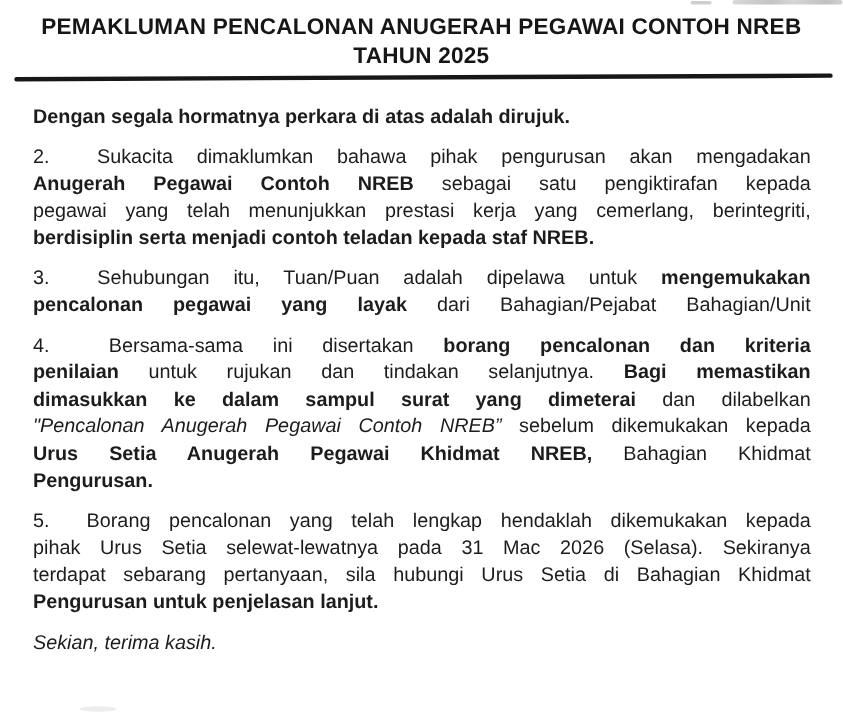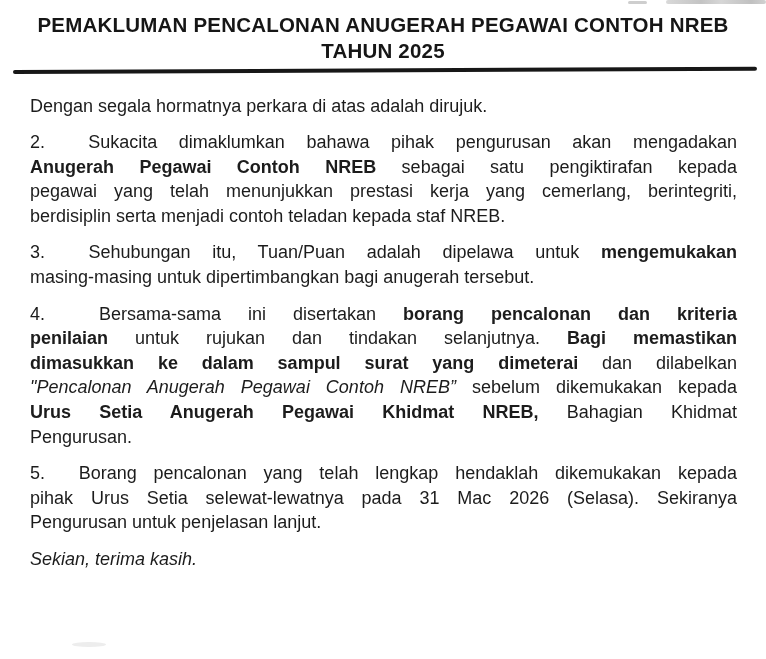--- a/index.html
+++ b/index.html
@@ -52,21 +52,21 @@
     margin: 20px 29px 0 30px;
     font-size: 18px;
   }
   .para { margin: 0 0 12px 0; }
   .line {
     line-height: 24.6px;
     text-align: justify;
     text-align-last: justify;
     white-space: normal;
   }
-  .line.last { text-align-last: left; }
+  .line.last { text-align-last: left; font-weight: bold; }
   .b { font-weight: 700; }
   .i { font-style: italic; }
   .closing { line-height: 24.6px; margin-top: 2px; font-style: italic; }
 </style>
 </head>
 <body>
 
 <div class="page">
 
   <div class="artifact artifact-1"></div>
@@ -84,31 +84,32 @@
         <div class="line last"><span>Dengan segala hormatnya perkara di atas adalah dirujuk.</span></div>
       </div>
       <div class="para">
         <div class="line"><span>2.&nbsp; Sukacita dimaklumkan bahawa pihak pengurusan akan mengadakan</span></div>
         <div class="line"><span class="b">Anugerah Pegawai Contoh NREB</span><span> sebagai satu pengiktirafan kepada</span></div>
         <div class="line"><span>pegawai yang telah menunjukkan prestasi kerja yang cemerlang, berintegriti,</span></div>
         <div class="line last"><span>berdisiplin serta menjadi contoh teladan kepada staf NREB.</span></div>
       </div>
       <div class="para">
         <div class="line"><span>3.&nbsp; Sehubungan itu, Tuan/Puan adalah dipelawa untuk </span><span class="b">mengemukakan</span></div>
-        <div class="line last"><span>masing-masing untuk dipertimbangkan bagi anugerah tersebut.</span></div>
+        <div class="line"><span class="b">pencalonan pegawai yang layak</span><span> dari Bahagian/Pejabat Bahagian/Unit</span></div>
       </div>
       <div class="para">
         <div class="line"><span>4.&nbsp; Bersama-sama ini disertakan </span><span class="b">borang pencalonan dan kriteria</span></div>
         <div class="line"><span class="b">penilaian</span><span> untuk rujukan dan tindakan selanjutnya. </span><span class="b">Bagi memastikan</span></div>
         <div class="line"><span class="b">dimasukkan ke dalam sampul surat yang dimeterai</span><span> dan dilabelkan</span></div>
         <div class="line"><span class="i">"Pencalonan Anugerah Pegawai Contoh NREB”</span><span> sebelum dikemukakan kepada</span></div>
         <div class="line"><span class="b">Urus Setia Anugerah Pegawai Khidmat NREB,</span><span> Bahagian Khidmat</span></div>
         <div class="line last"><span>Pengurusan.</span></div>
       </div>
       <div class="para">
         <div class="line"><span>5.&nbsp; Borang pencalonan yang telah lengkap hendaklah dikemukakan kepada</span></div>
         <div class="line"><span>pihak Urus Setia selewat-lewatnya pada 31 Mac 2026 (Selasa). Sekiranya</span></div>
+        <div class="line"><span>terdapat sebarang pertanyaan, sila hubungi Urus Setia di Bahagian Khidmat</span></div>
         <div class="line last"><span>Pengurusan untuk penjelasan lanjut.</span></div>
       </div>
       <div class="closing">Sekian, terima kasih.</div>
     </main>
 
 </div>
 
 </body></html>

